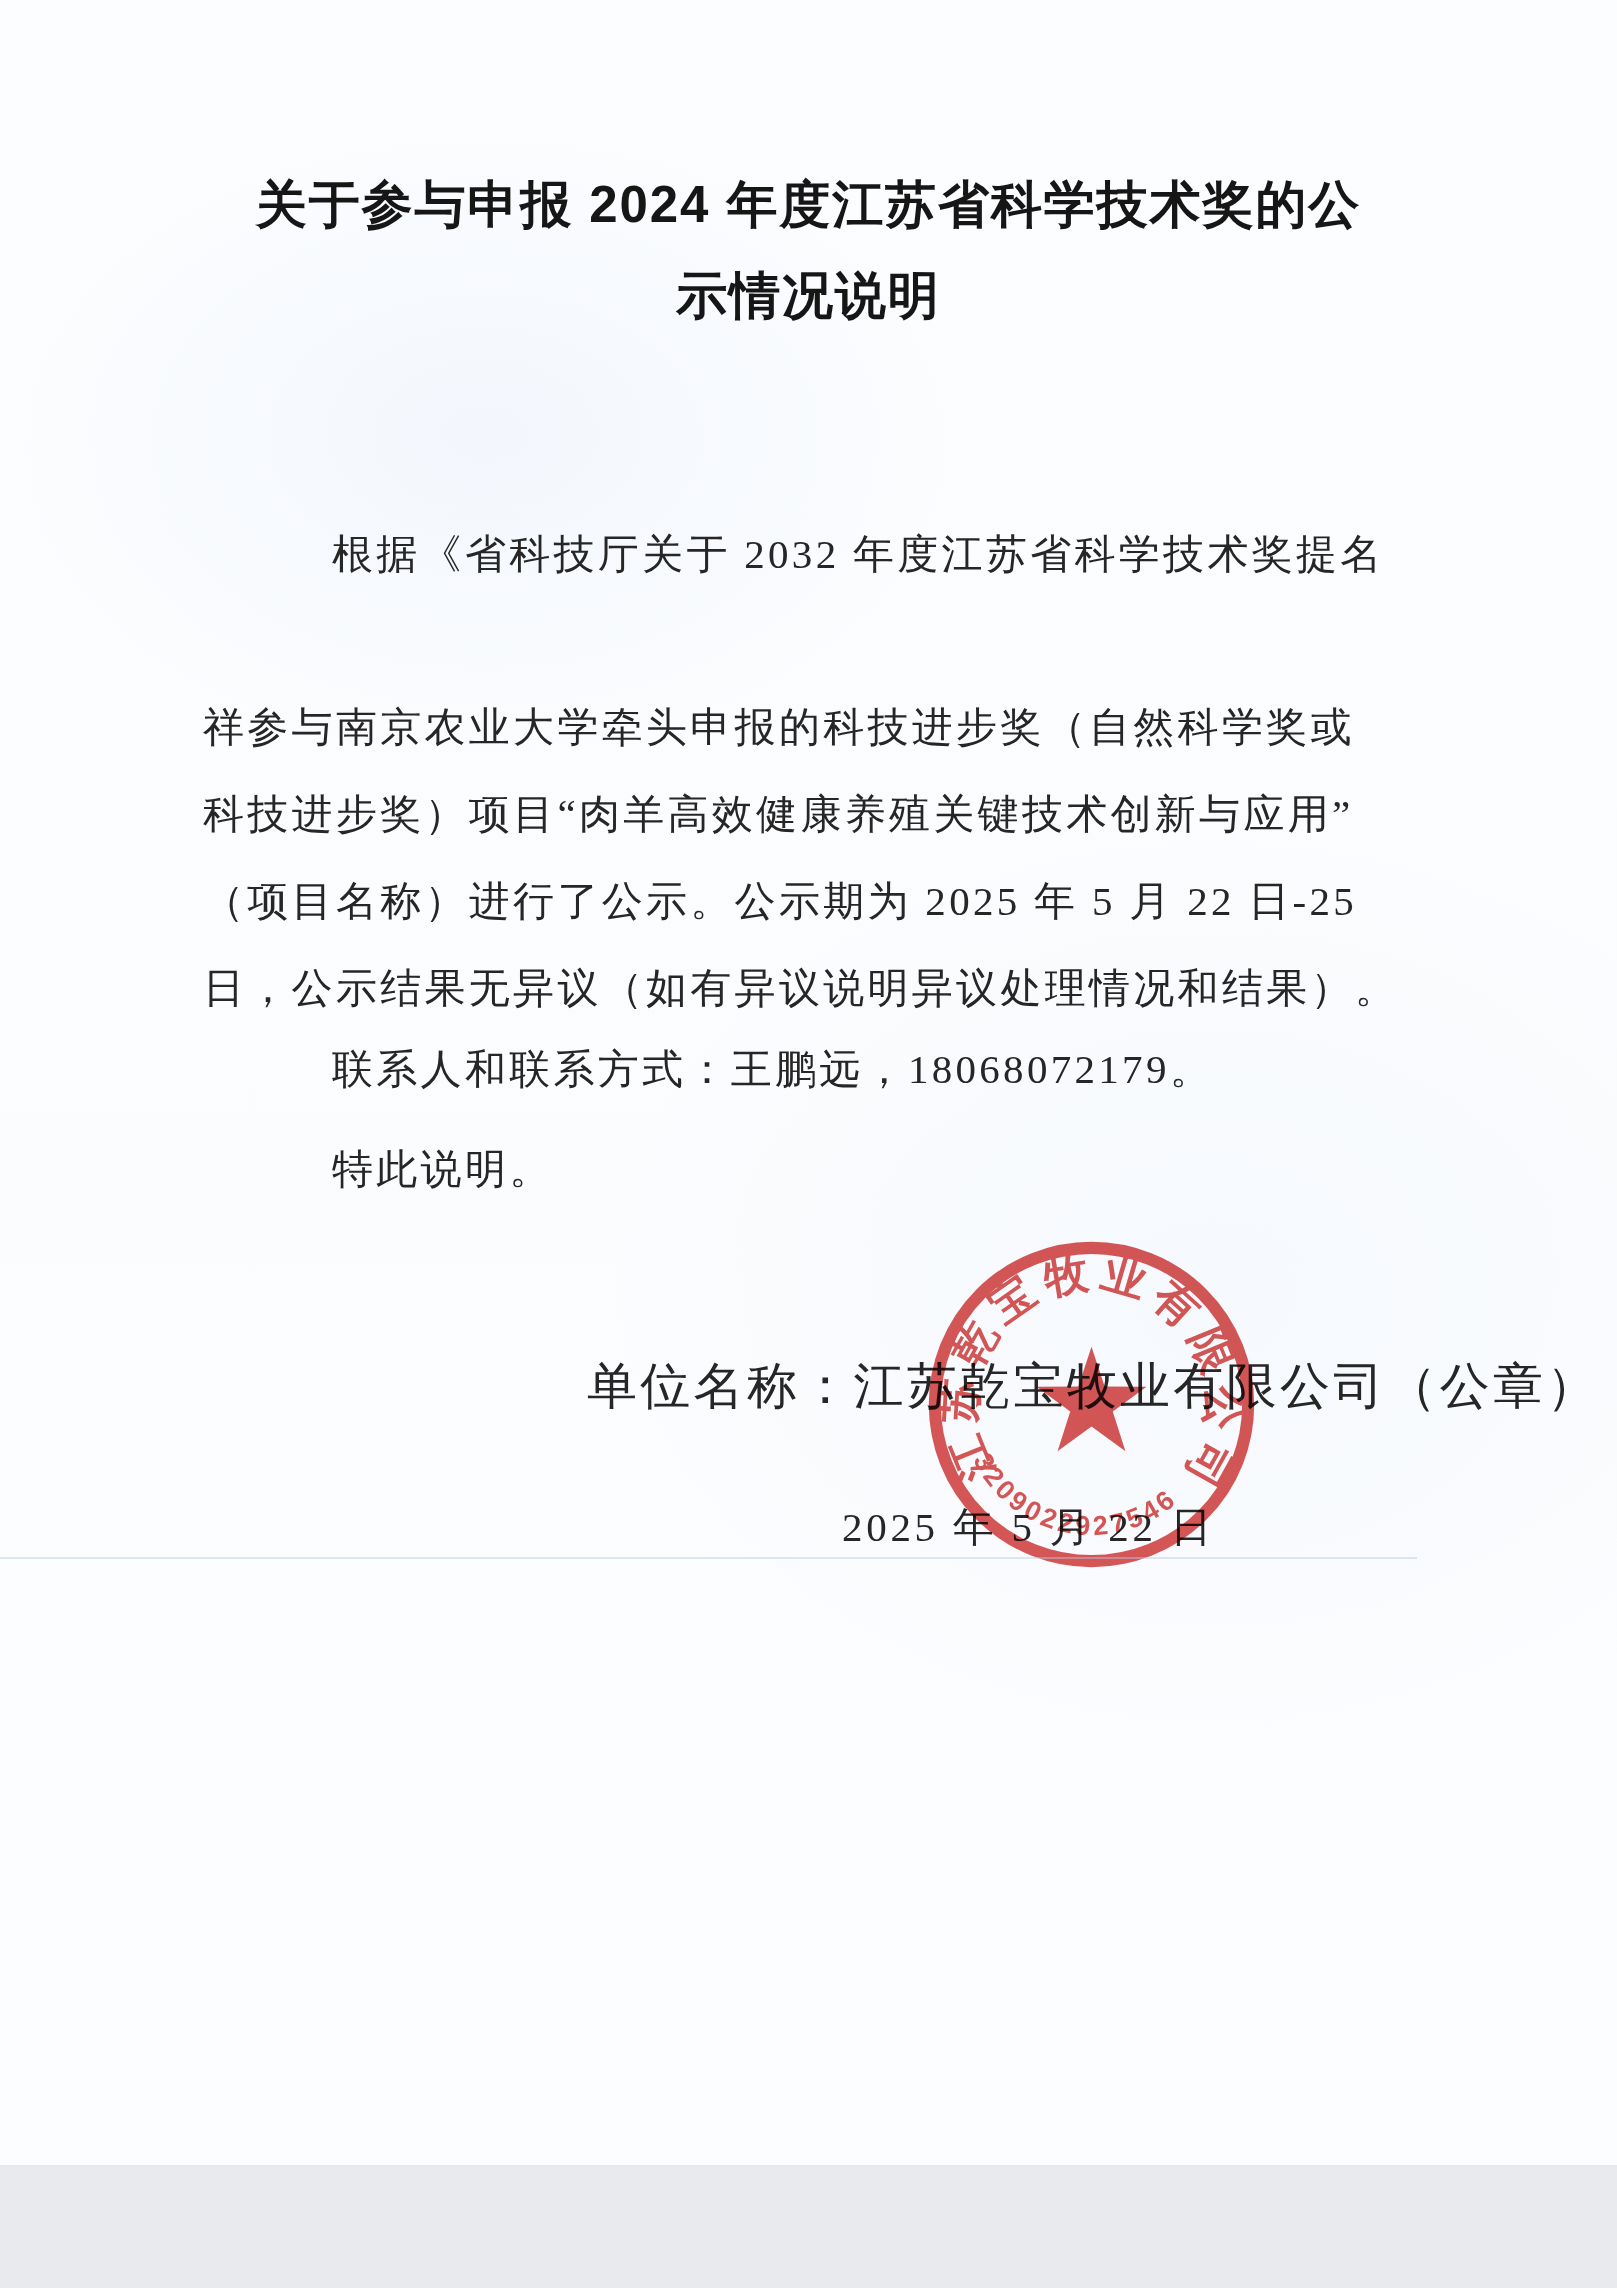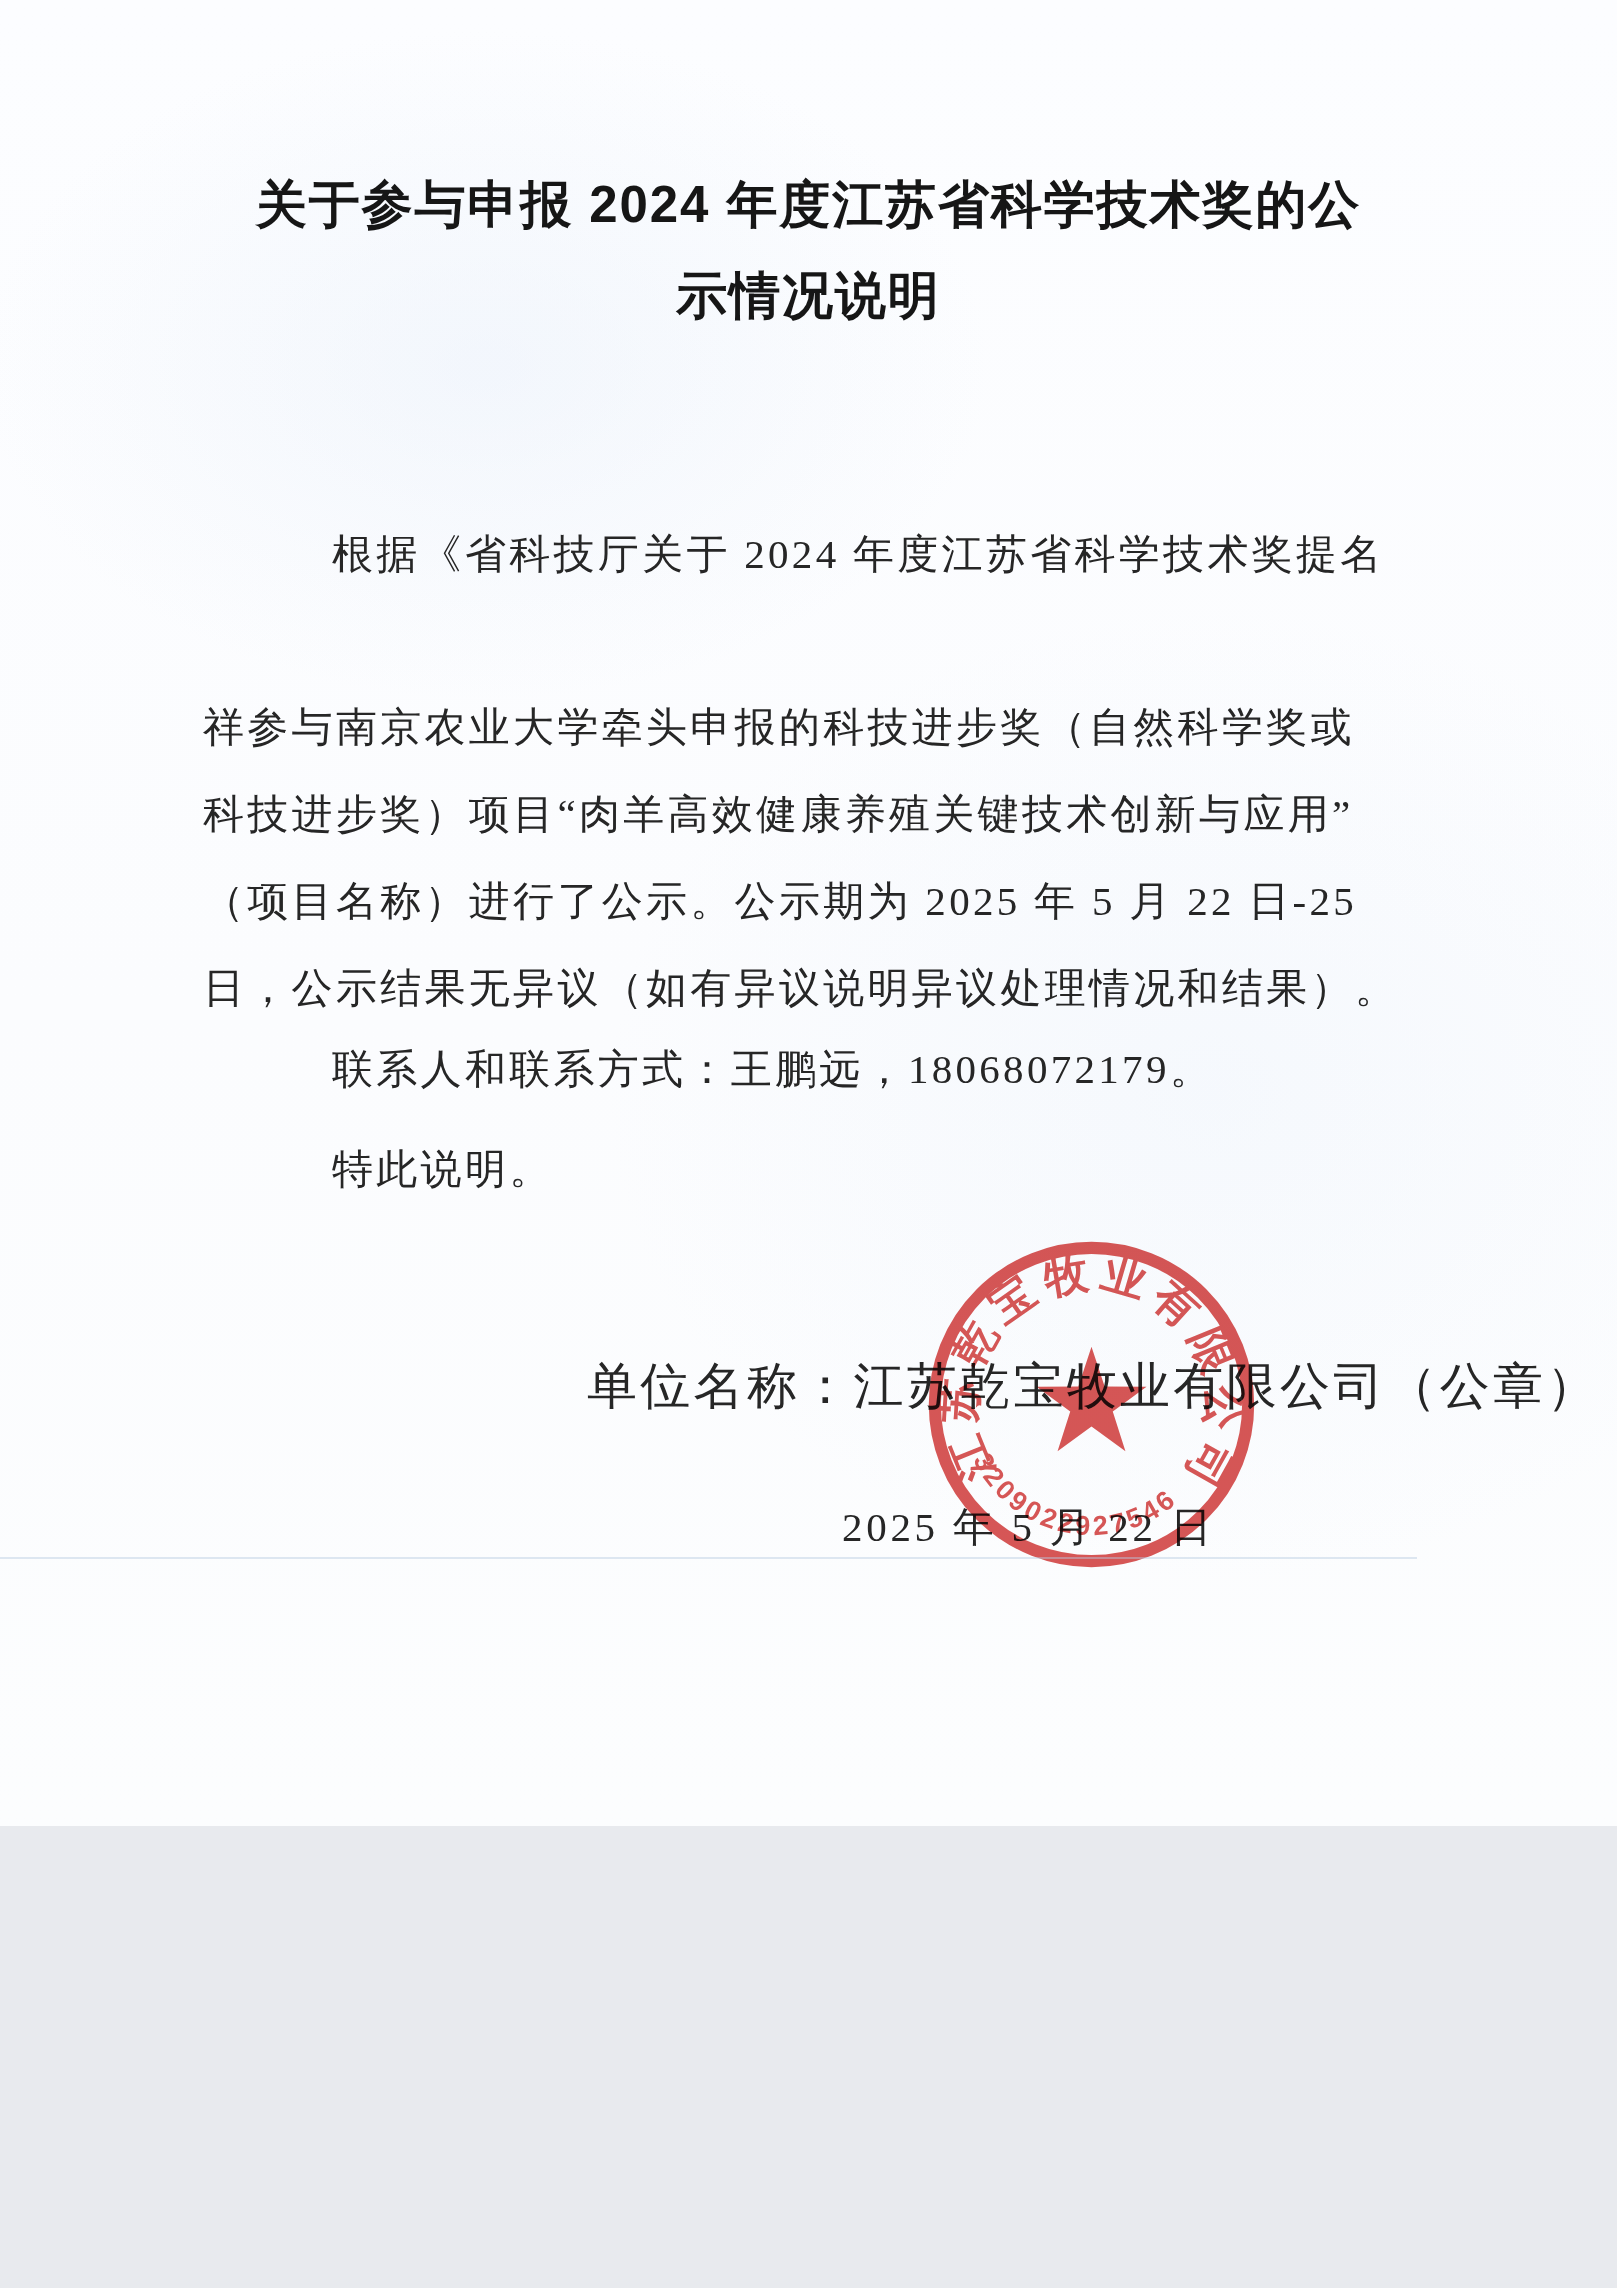--- a/index.html
+++ b/index.html
@@ -1,18 +1,18 @@
 <!DOCTYPE html>
 <html style="font-size:15px"><head>
 <meta charset="utf-8">
 <style>
   html,body{margin:0;padding:0;background:#e8eaee;}
   .page{
     position:relative;
-    width:1617px;height:1826px;
+    width:1617px;height:2165px;
     margin:0 auto;
     background:
       radial-gradient(ellipse 839px 559px at 30% 20%, rgba(225,235,248,.35), rgba(0,0,0,0) 60%),
       radial-gradient(ellipse 932px 746px at 75% 60%, rgba(228,238,250,.25), rgba(0,0,0,0) 65%),
       linear-gradient(180deg,#fcfdff 0%,#fbfcfe 55%,#fcfdfe 100%);
     overflow:hidden;
     font-family:"Liberation Serif", serif;
     color:#242424;
   }
   .title-line{
@@ -63,21 +63,21 @@
   }
 </style>
 </head>
 <body>
 
 <div class="page">
 
   <div class="title-line t1">关于参与申报 2024 年度江苏省科学技术奖的公</div>
   <div class="title-line t2">示情况说明</div>
 
-  <div class="body-line indent" style="top:522px">根据《省科技厅关于 2024 年度江苏省科学技术奖提名</div>
+  <div class="body-line indent" style="top:522px">根据《省科技厅关于 2032 年度江苏省科学技术奖提名</div>
   <div class="body-line" style="top:695px">祥参与南京农业大学牵头申报的科技进步奖（自然科学奖或</div>
   <div class="body-line" style="top:782px">科技进步奖）项目“肉羊高效健康养殖关键技术创新与应用”</div>
   <div class="body-line" style="top:869px">（项目名称）进行了公示。公示期为 2025 年 5 月 22 日-25</div>
   <div class="body-line" style="top:956px">日，公示结果无异议（如有异议说明异议处理情况和结果）。</div>
 
   <div class="body-line indent contact-line">联系人和联系方式：王鹏远，18068072179。</div>
   <div class="body-line indent closing-line">特此说明。</div>
 
   <div class="sig-line">单位名称：江苏乾宝牧业有限公司（公章）</div>
   <div class="date-line">2025 年 5 月 22 日</div>

